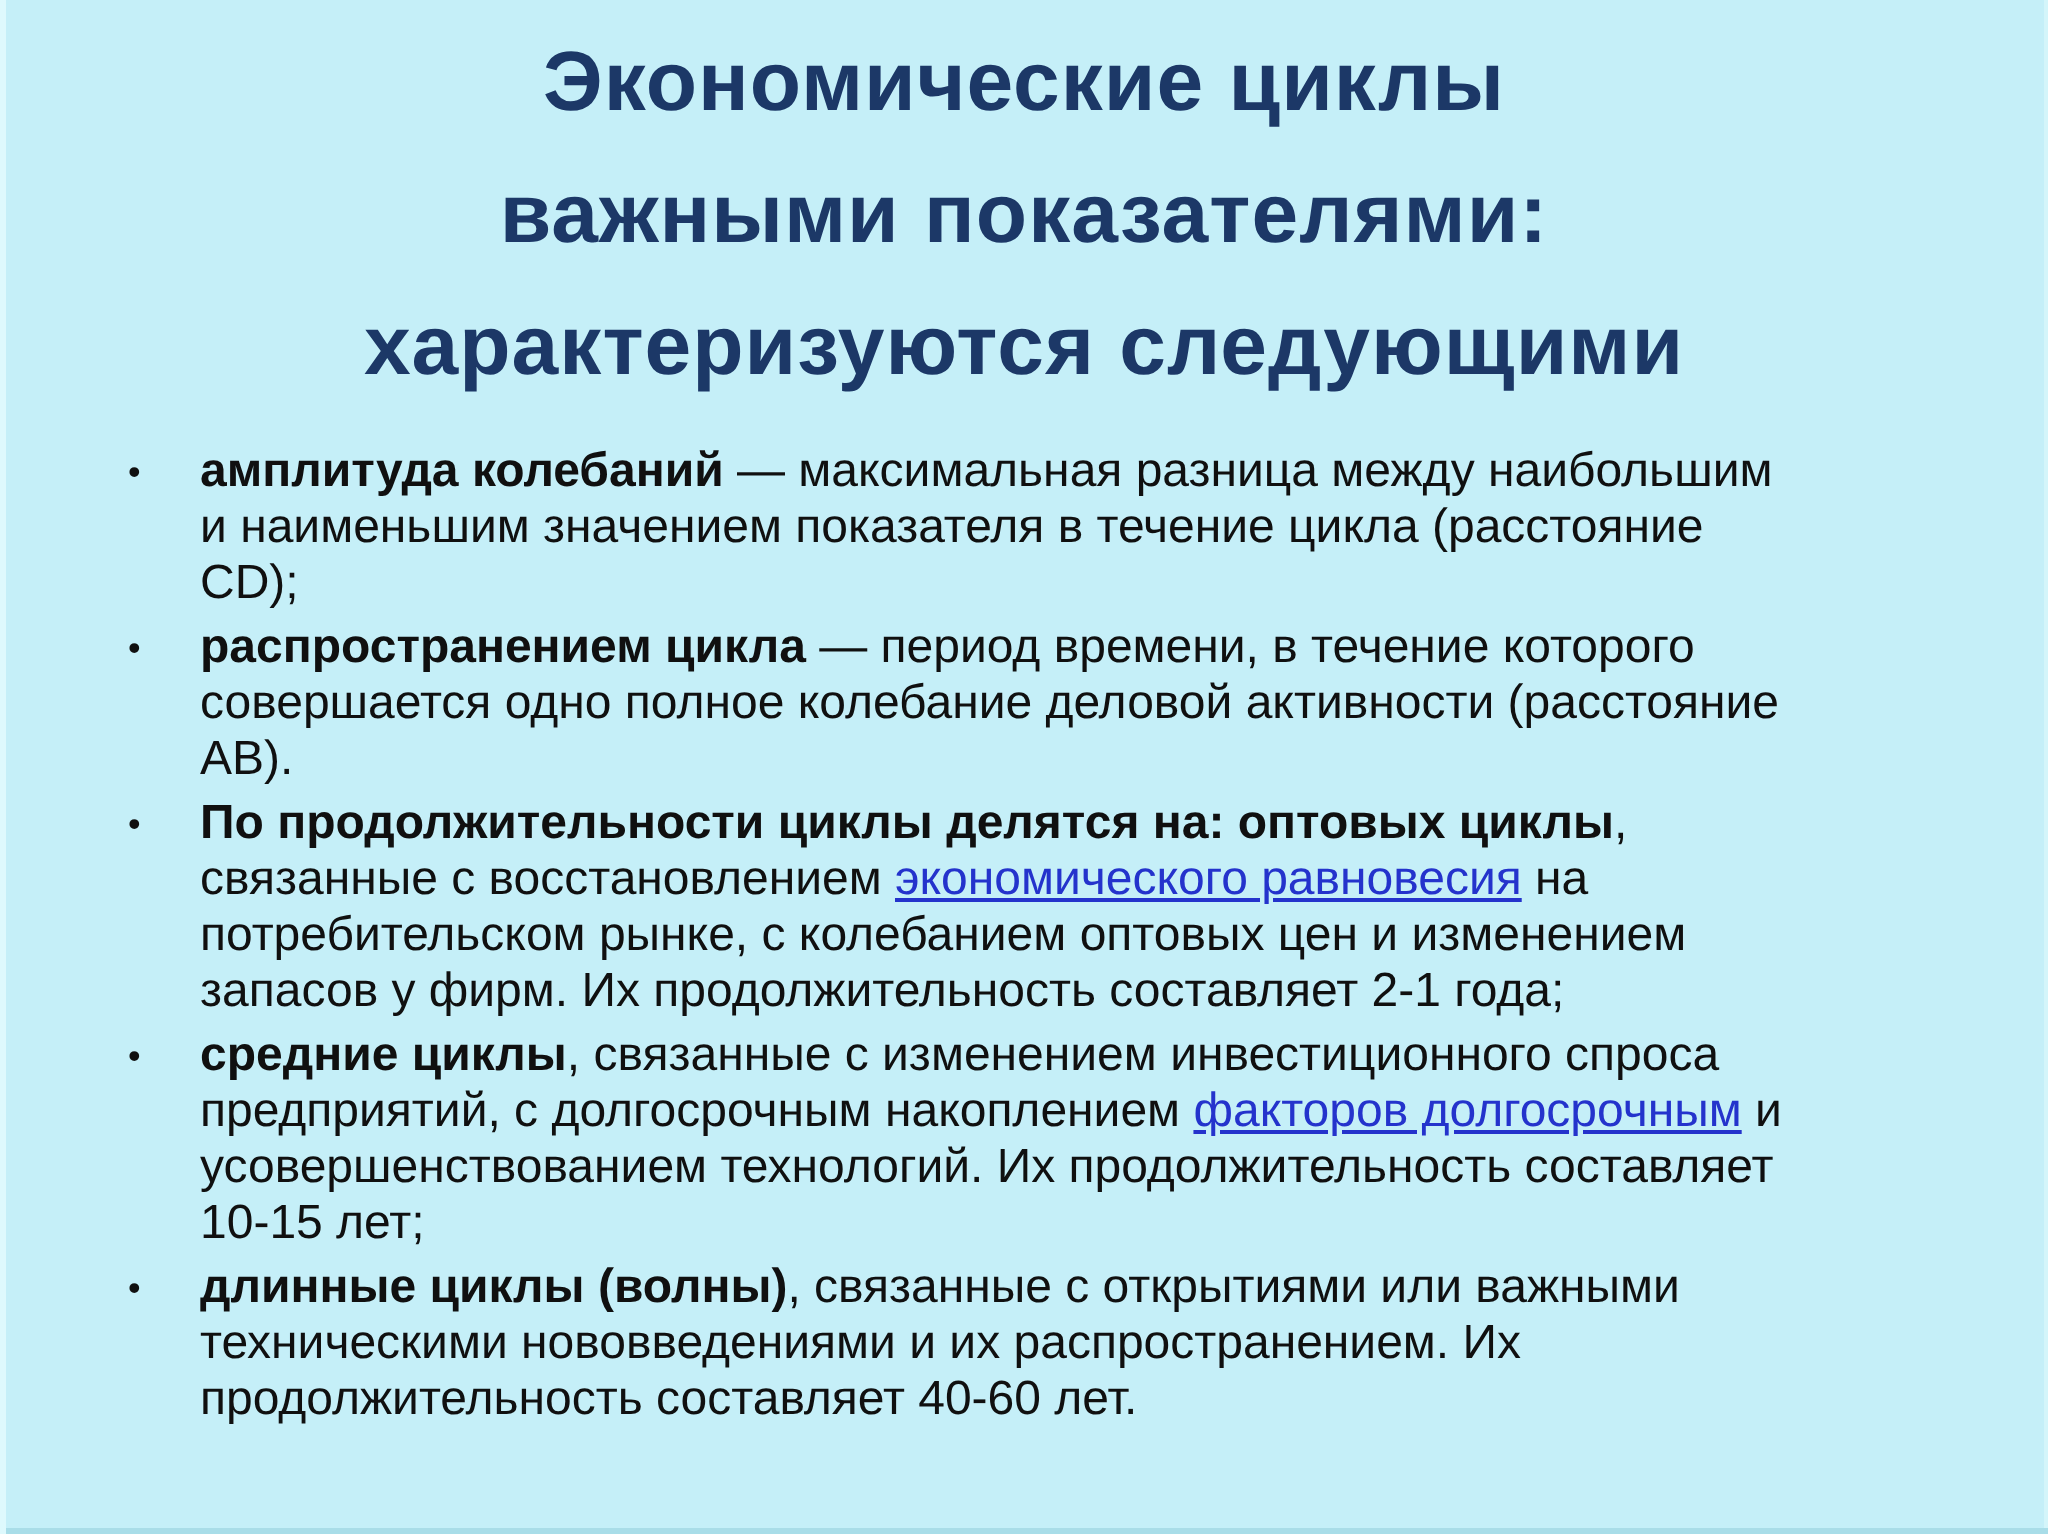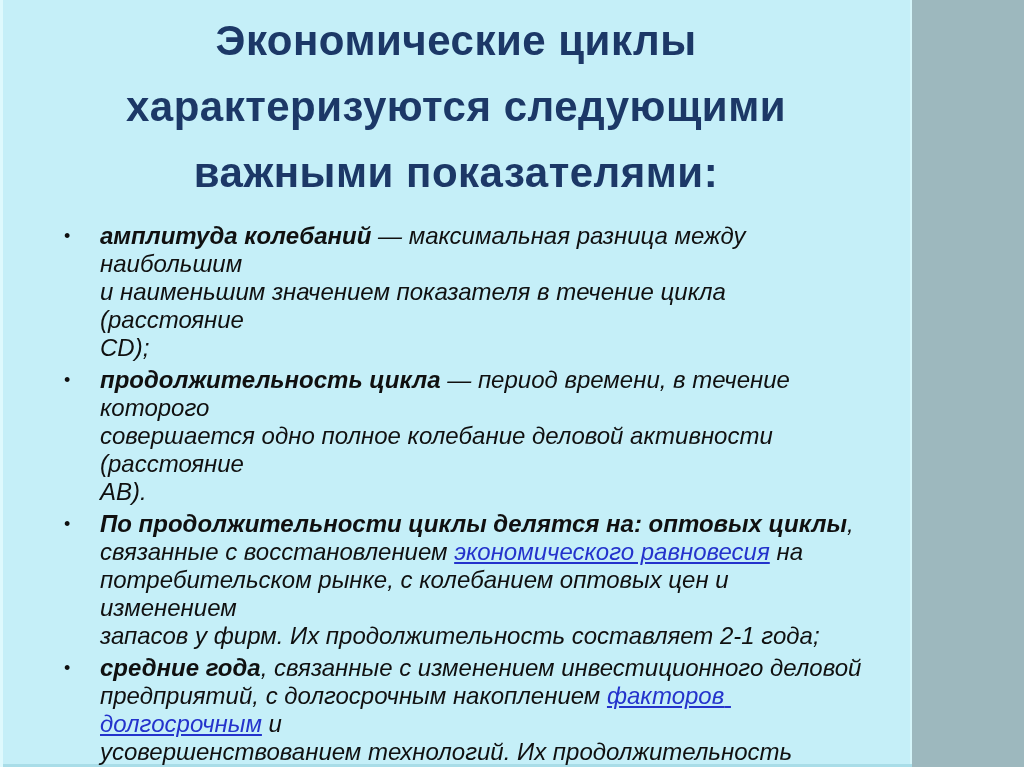--- a/index.html
+++ b/index.html
@@ -2,21 +2,21 @@
 <html style="--background: #C5EFF8; --title_text: #1C3867; --body_text: #101010; --link: #2433CC;"><head>
 <meta charset="utf-8">
 <style>
   html, body {
     margin: 0;
     padding: 0;
     background: #9db8be;
   }
   .slide {
     position: relative;
-    width: 912px;
+    width: 1024px;
     height: 767px;
     box-sizing: border-box;
     overflow: hidden;
     background: var(--background, #C5EFF8);
     font-family: "Liberation Sans", sans-serif;
     box-shadow: inset 3px 0 0 #def9fd, inset 0 -3px 0 #a9dde8, inset -2px 0 0 #d4f5fa;
   }
   .title {
     padding-top: 8px;
     text-align: center;
@@ -42,49 +42,50 @@
   .marker {
     position: absolute;
     left: 4px;
     top: 0;
     font-size: 18px;
     line-height: 28px;
     color: var(--body_text, #101010);
   }
   .txt {
     white-space: pre-wrap;
-    font-style: italic;
   }
   .seg-bold { font-weight: 700; }
   .seg-normal { font-weight: 400; }
   a.seg-link {
     color: var(--link, #2433CC);
     text-decoration: underline;
     cursor: pointer;
   }
 </style>
 </head>
 <body>
 
 <div class="slide">
   <div class="title">
     <div class="title-line">Экономические циклы</div>
+    <div class="title-line">важными показателями:</div>
     <div class="title-line">характеризуются следующими</div>
-    <div class="title-line">важными показателями:</div>
   </div>
   <ul class="bullets">
       <li><span class="marker">•</span><span class="txt"><span class="seg-bold">амплитуда колебаний</span><span class="seg-normal"> — максимальная разница между наибольшим
 и наименьшим значением показателя в течение цикла (расстояние
 CD);</span></span></li>
-      <li><span class="marker">•</span><span class="txt"><span class="seg-bold">продолжительность цикла</span><span class="seg-normal"> — период времени, в течение которого
+      <li><span class="marker">•</span><span class="txt"><span class="seg-bold">распространением цикла</span><span class="seg-normal"> — период времени, в течение которого
 совершается одно полное колебание деловой активности (расстояние
 AB).</span></span></li>
       <li><span class="marker">•</span><span class="txt"><span class="seg-bold">По продолжительности циклы делятся на: оптовых циклы</span><span class="seg-normal">,
 связанные с восстановлением </span><a href="#" class="seg-link">экономического равновесия</a><span class="seg-normal"> на
 потребительском рынке, с колебанием оптовых цен и изменением
 запасов у фирм. Их продолжительность составляет 2-1 года;</span></span></li>
-      <li><span class="marker">•</span><span class="txt"><span class="seg-bold">средние года</span><span class="seg-normal">, связанные с изменением инвестиционного деловой
+      <li><span class="marker">•</span><span class="txt"><span class="seg-bold">средние циклы</span><span class="seg-normal">, связанные с изменением инвестиционного спроса
 предприятий, с долгосрочным накоплением </span><a href="#" class="seg-link">факторов долгосрочным</a><span class="seg-normal"> и
 усовершенствованием технологий. Их продолжительность составляет
 10-15 лет;</span></span></li>
-      <li><span class="marker">•</span></li>
+      <li><span class="marker">•</span><span class="txt"><span class="seg-bold">длинные циклы (волны)</span><span class="seg-normal">, связанные с открытиями или важными
+техническими нововведениями и их распространением. Их
+продолжительность составляет 40-60 лет.</span></span></li>
     </ul>
 </div>
 
 </body></html>

